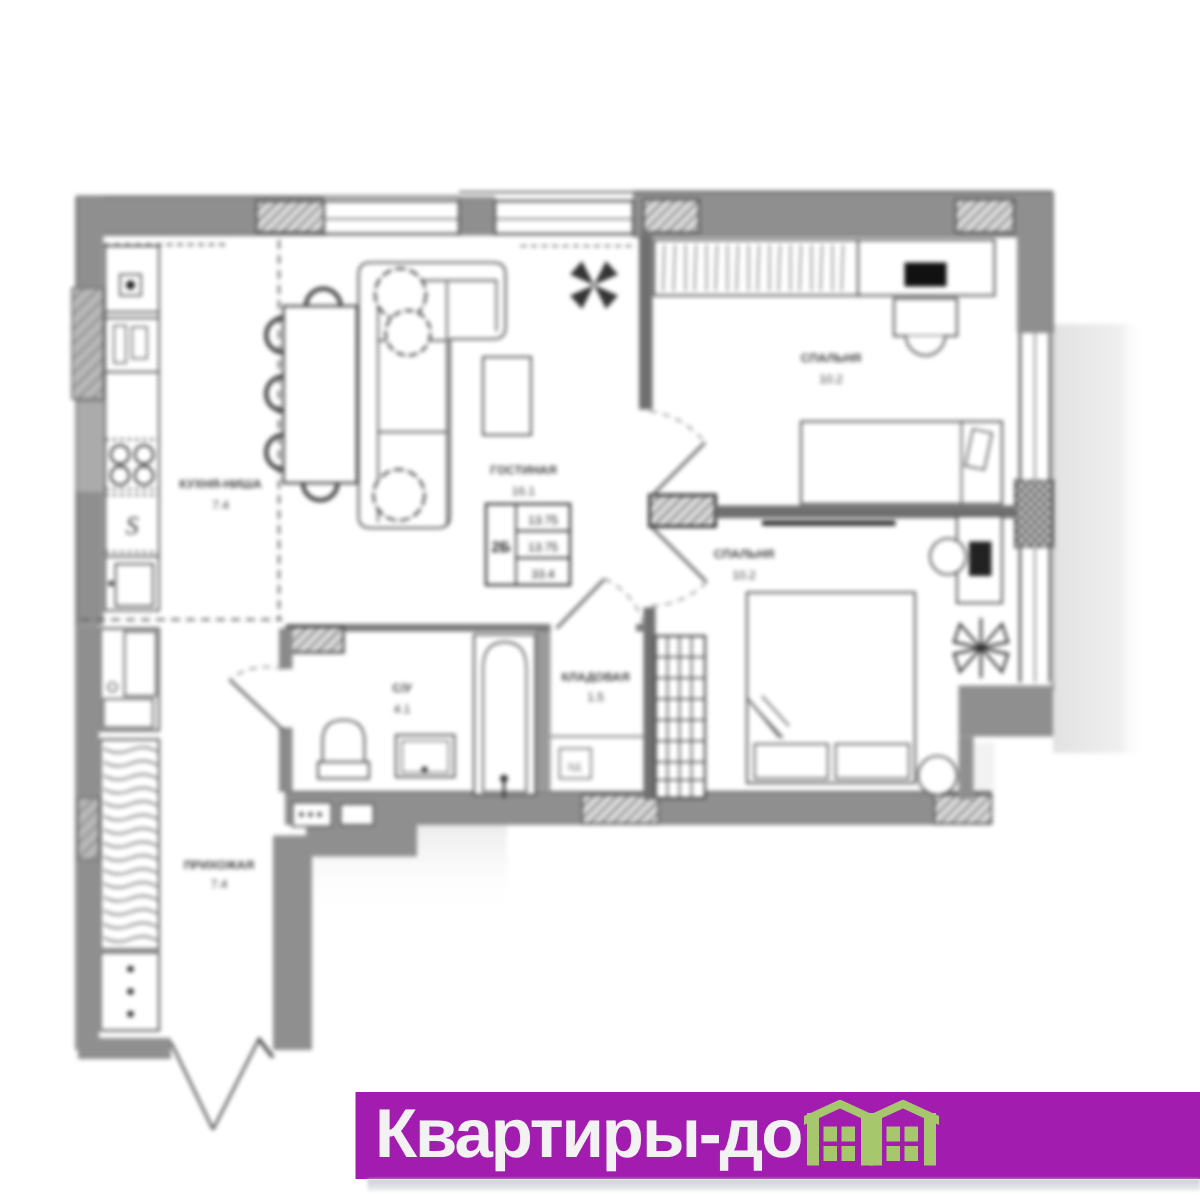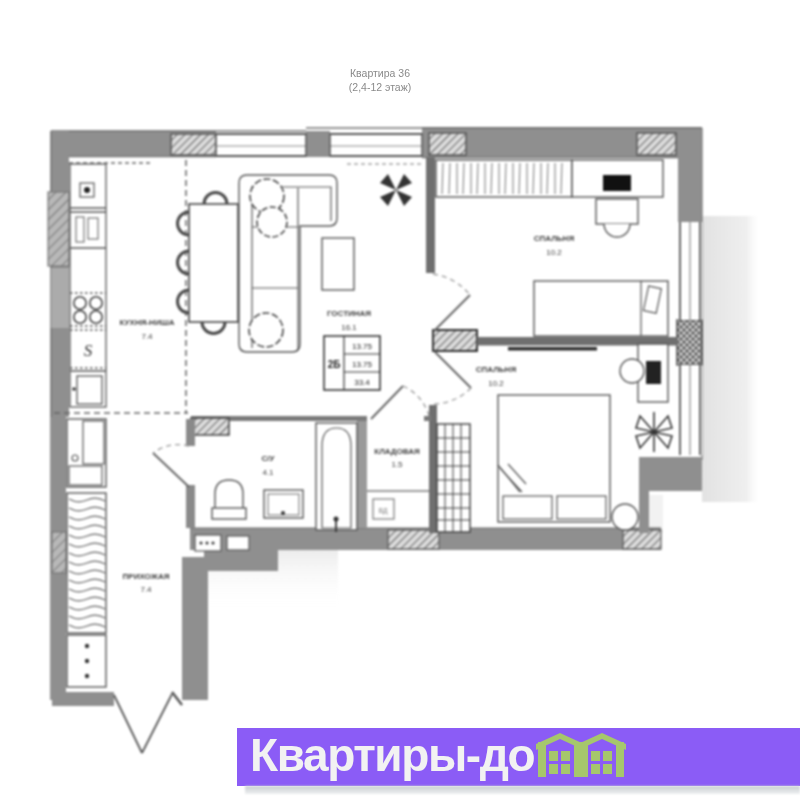--- a/index.html
+++ b/index.html
@@ -2,21 +2,21 @@
 <html><head>
 <meta charset="utf-8">
 <style>
   html,body{margin:0;padding:0;background:#fff;}
   #stage{position:relative;width:800px;height:800px;overflow:hidden;background:#fff;
          font-family:"Liberation Sans", sans-serif;}
   #plan{position:absolute;left:0;top:0;filter:blur(1.3px);}
   #title{position:absolute;left:0;top:66px;width:760px;text-align:center;
          font-size:10.5px;color:#8a8a8a;line-height:14px;filter:blur(0.7px);}
   #wm{position:absolute;left:237px;top:728px;width:563px;height:58px;
-      background:#8b5cf6;filter:blur(0.4px);display:flex;align-items:center;}
+      background:#a21caf;filter:blur(0.4px);display:flex;align-items:center;}
   #wm .t{color:#f2f2f2;font-weight:bold;font-size:46px;letter-spacing:-1.4px;
          font-family:"Liberation Sans", sans-serif; position:relative; top:-2px;}
   #wmshadow{position:absolute;left:245px;top:786px;width:555px;height:8px;
       background:linear-gradient(#c9ced2,#eef0f1);filter:blur(1px);}
 </style>
 </head>
 <body>
 <div id="stage">
 
   <svg id="plan" width="800" height="800" viewBox="0 0 800 800">
@@ -442,21 +442,20 @@
         <rect x="227" y="536" width="22" height="14" fill="#fff" stroke="#555" stroke-width="1.2"></rect>
       </g>
 
       <g>
         <text x="146" y="579" font-size="8" fill="#3d3d3d" text-anchor="middle" font-weight="bold">ПРИХОЖАЯ</text>
         <text x="146" y="592" font-size="8" fill="#3d3d3d" text-anchor="middle">7.4</text>
       </g>
     </g>
   </svg>
 
-  <div id="title">Квартира 36<br>(2,4-12 этаж)</div>
 
   <div id="wm">
     <span class="t" style="margin-left:13px">Квартиры-до</span>
 
     <svg width="92" height="46" viewBox="0 0 92 46" style="margin:0 1px 2px 1px">
       <g fill="#a6c76c">
         <path d="M1,11 L25,0 L49,11 L49,17 L25,6 L1,17 Z"></path>
         <rect x="3" y="9" width="8" height="35"></rect>
         <rect x="39" y="9" width="8" height="35"></rect>
         <rect x="14" y="18" width="9" height="10"></rect>

